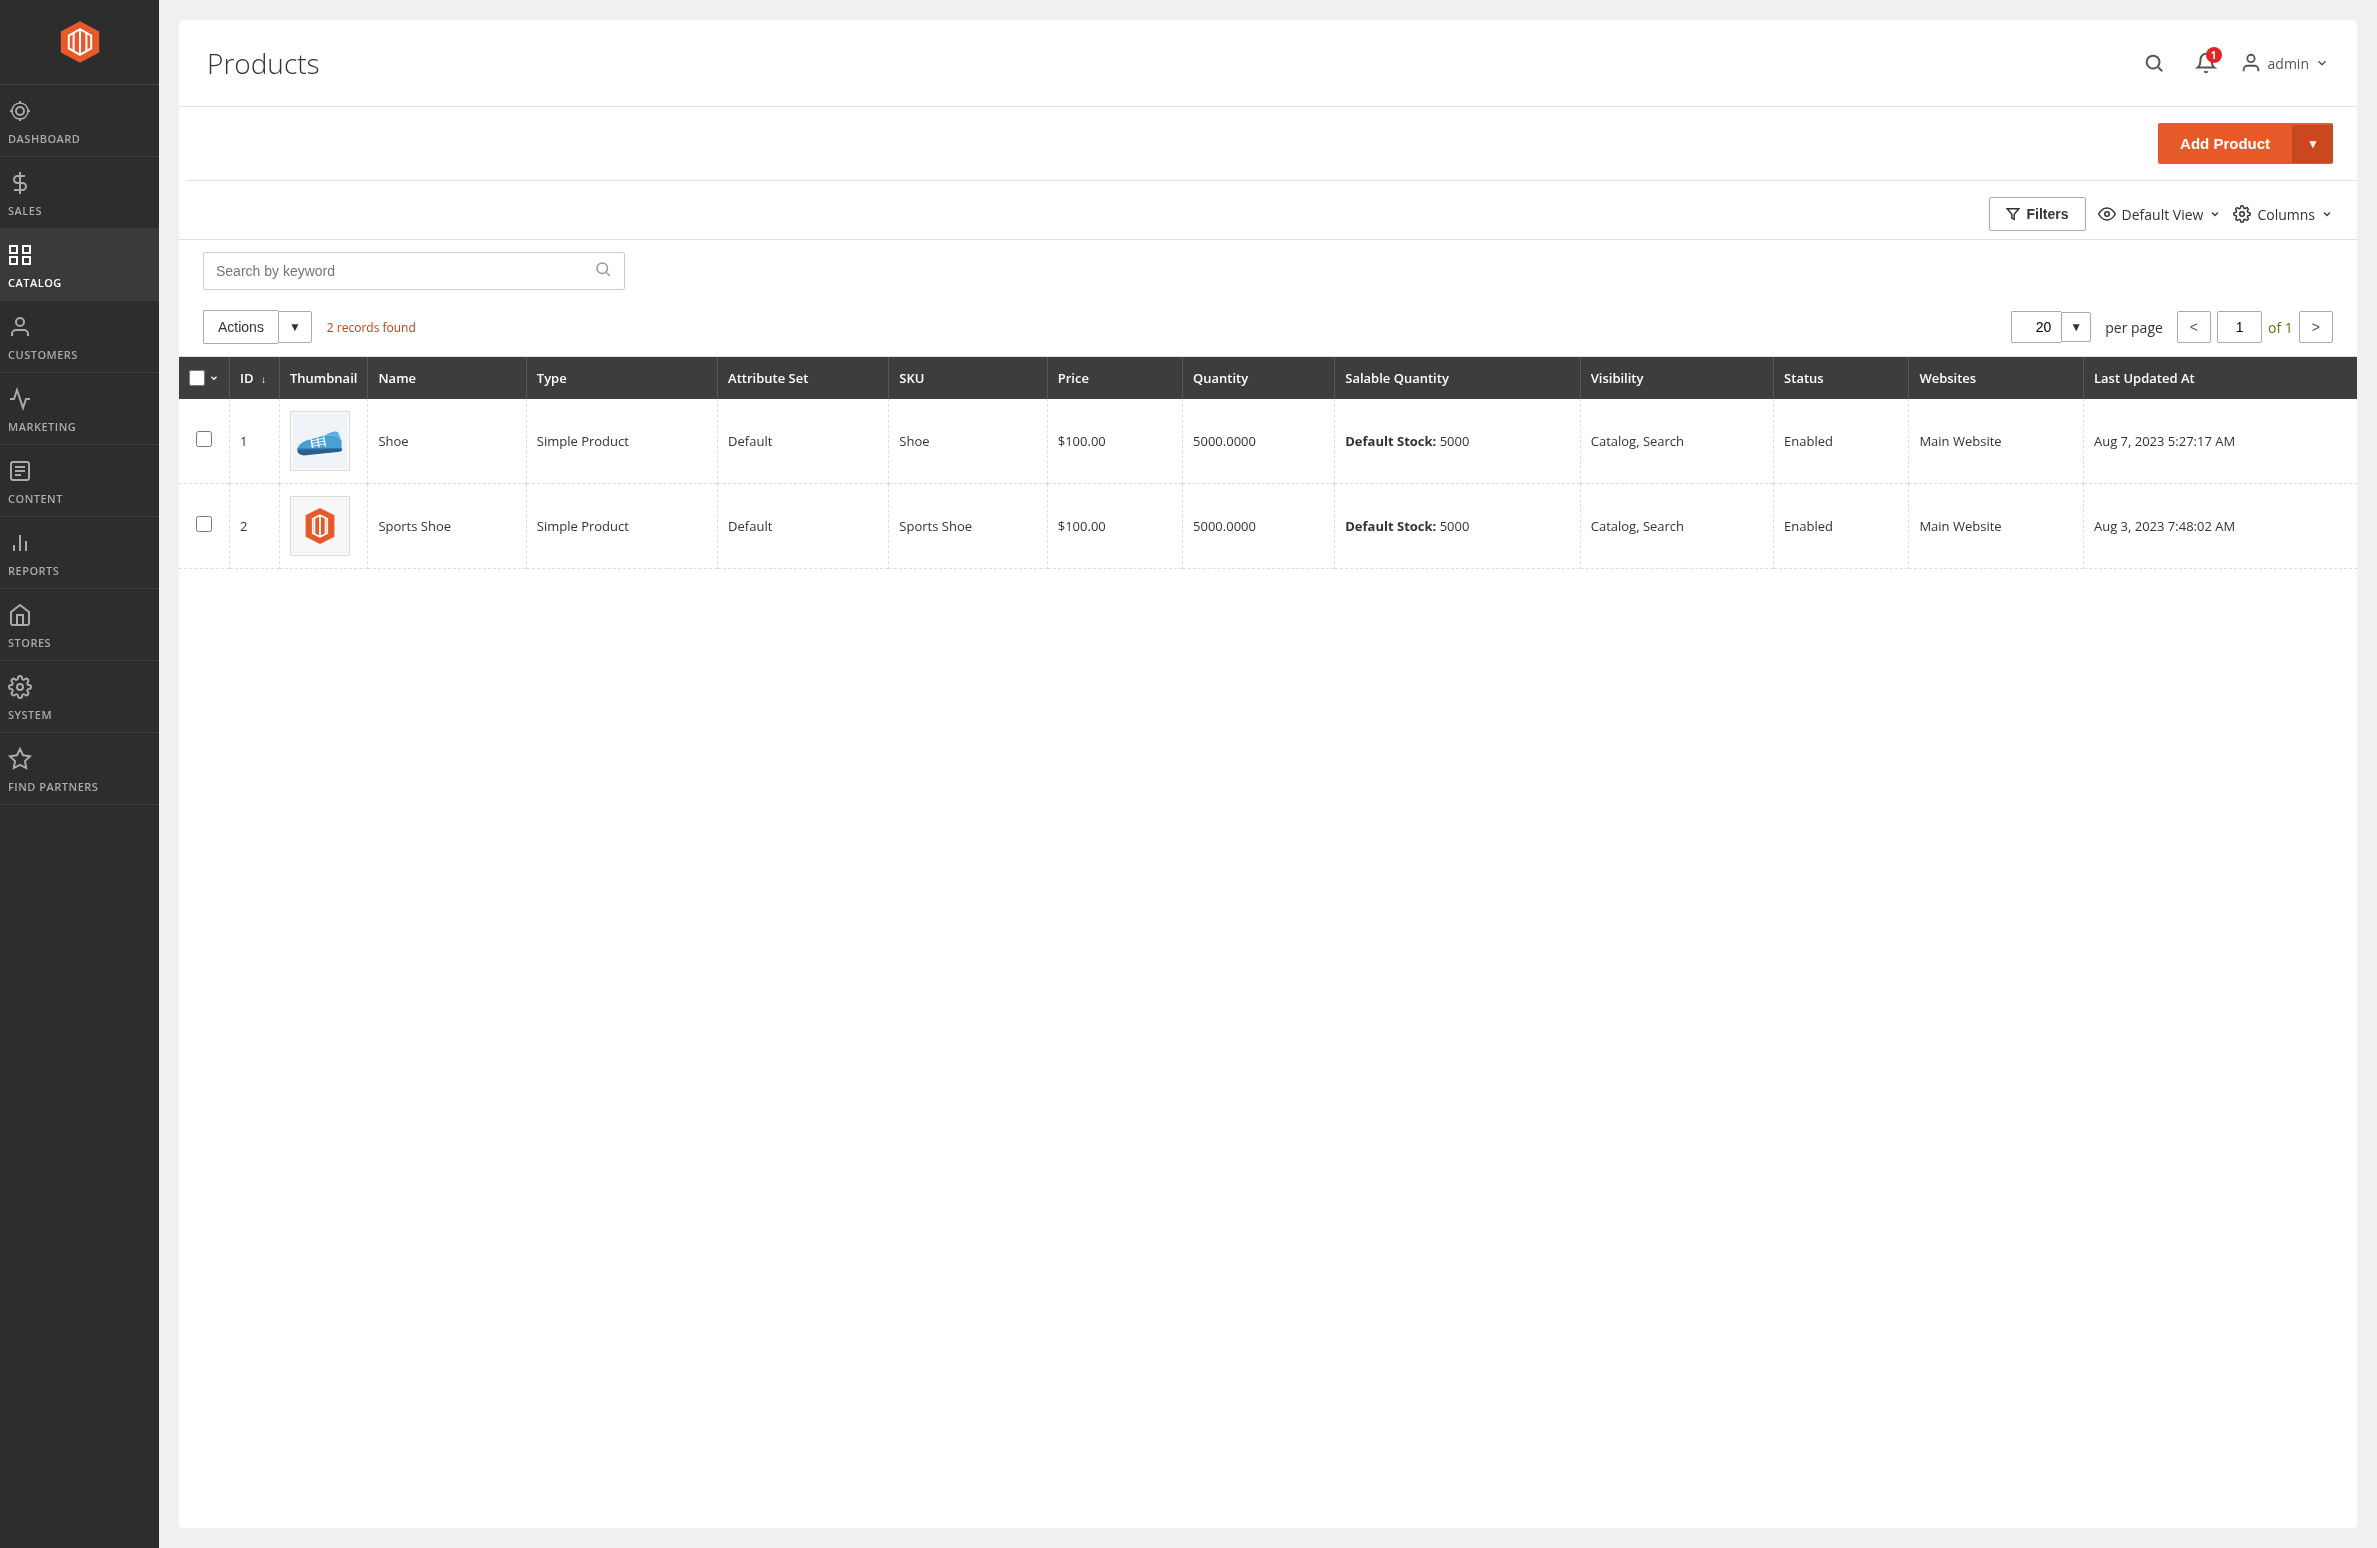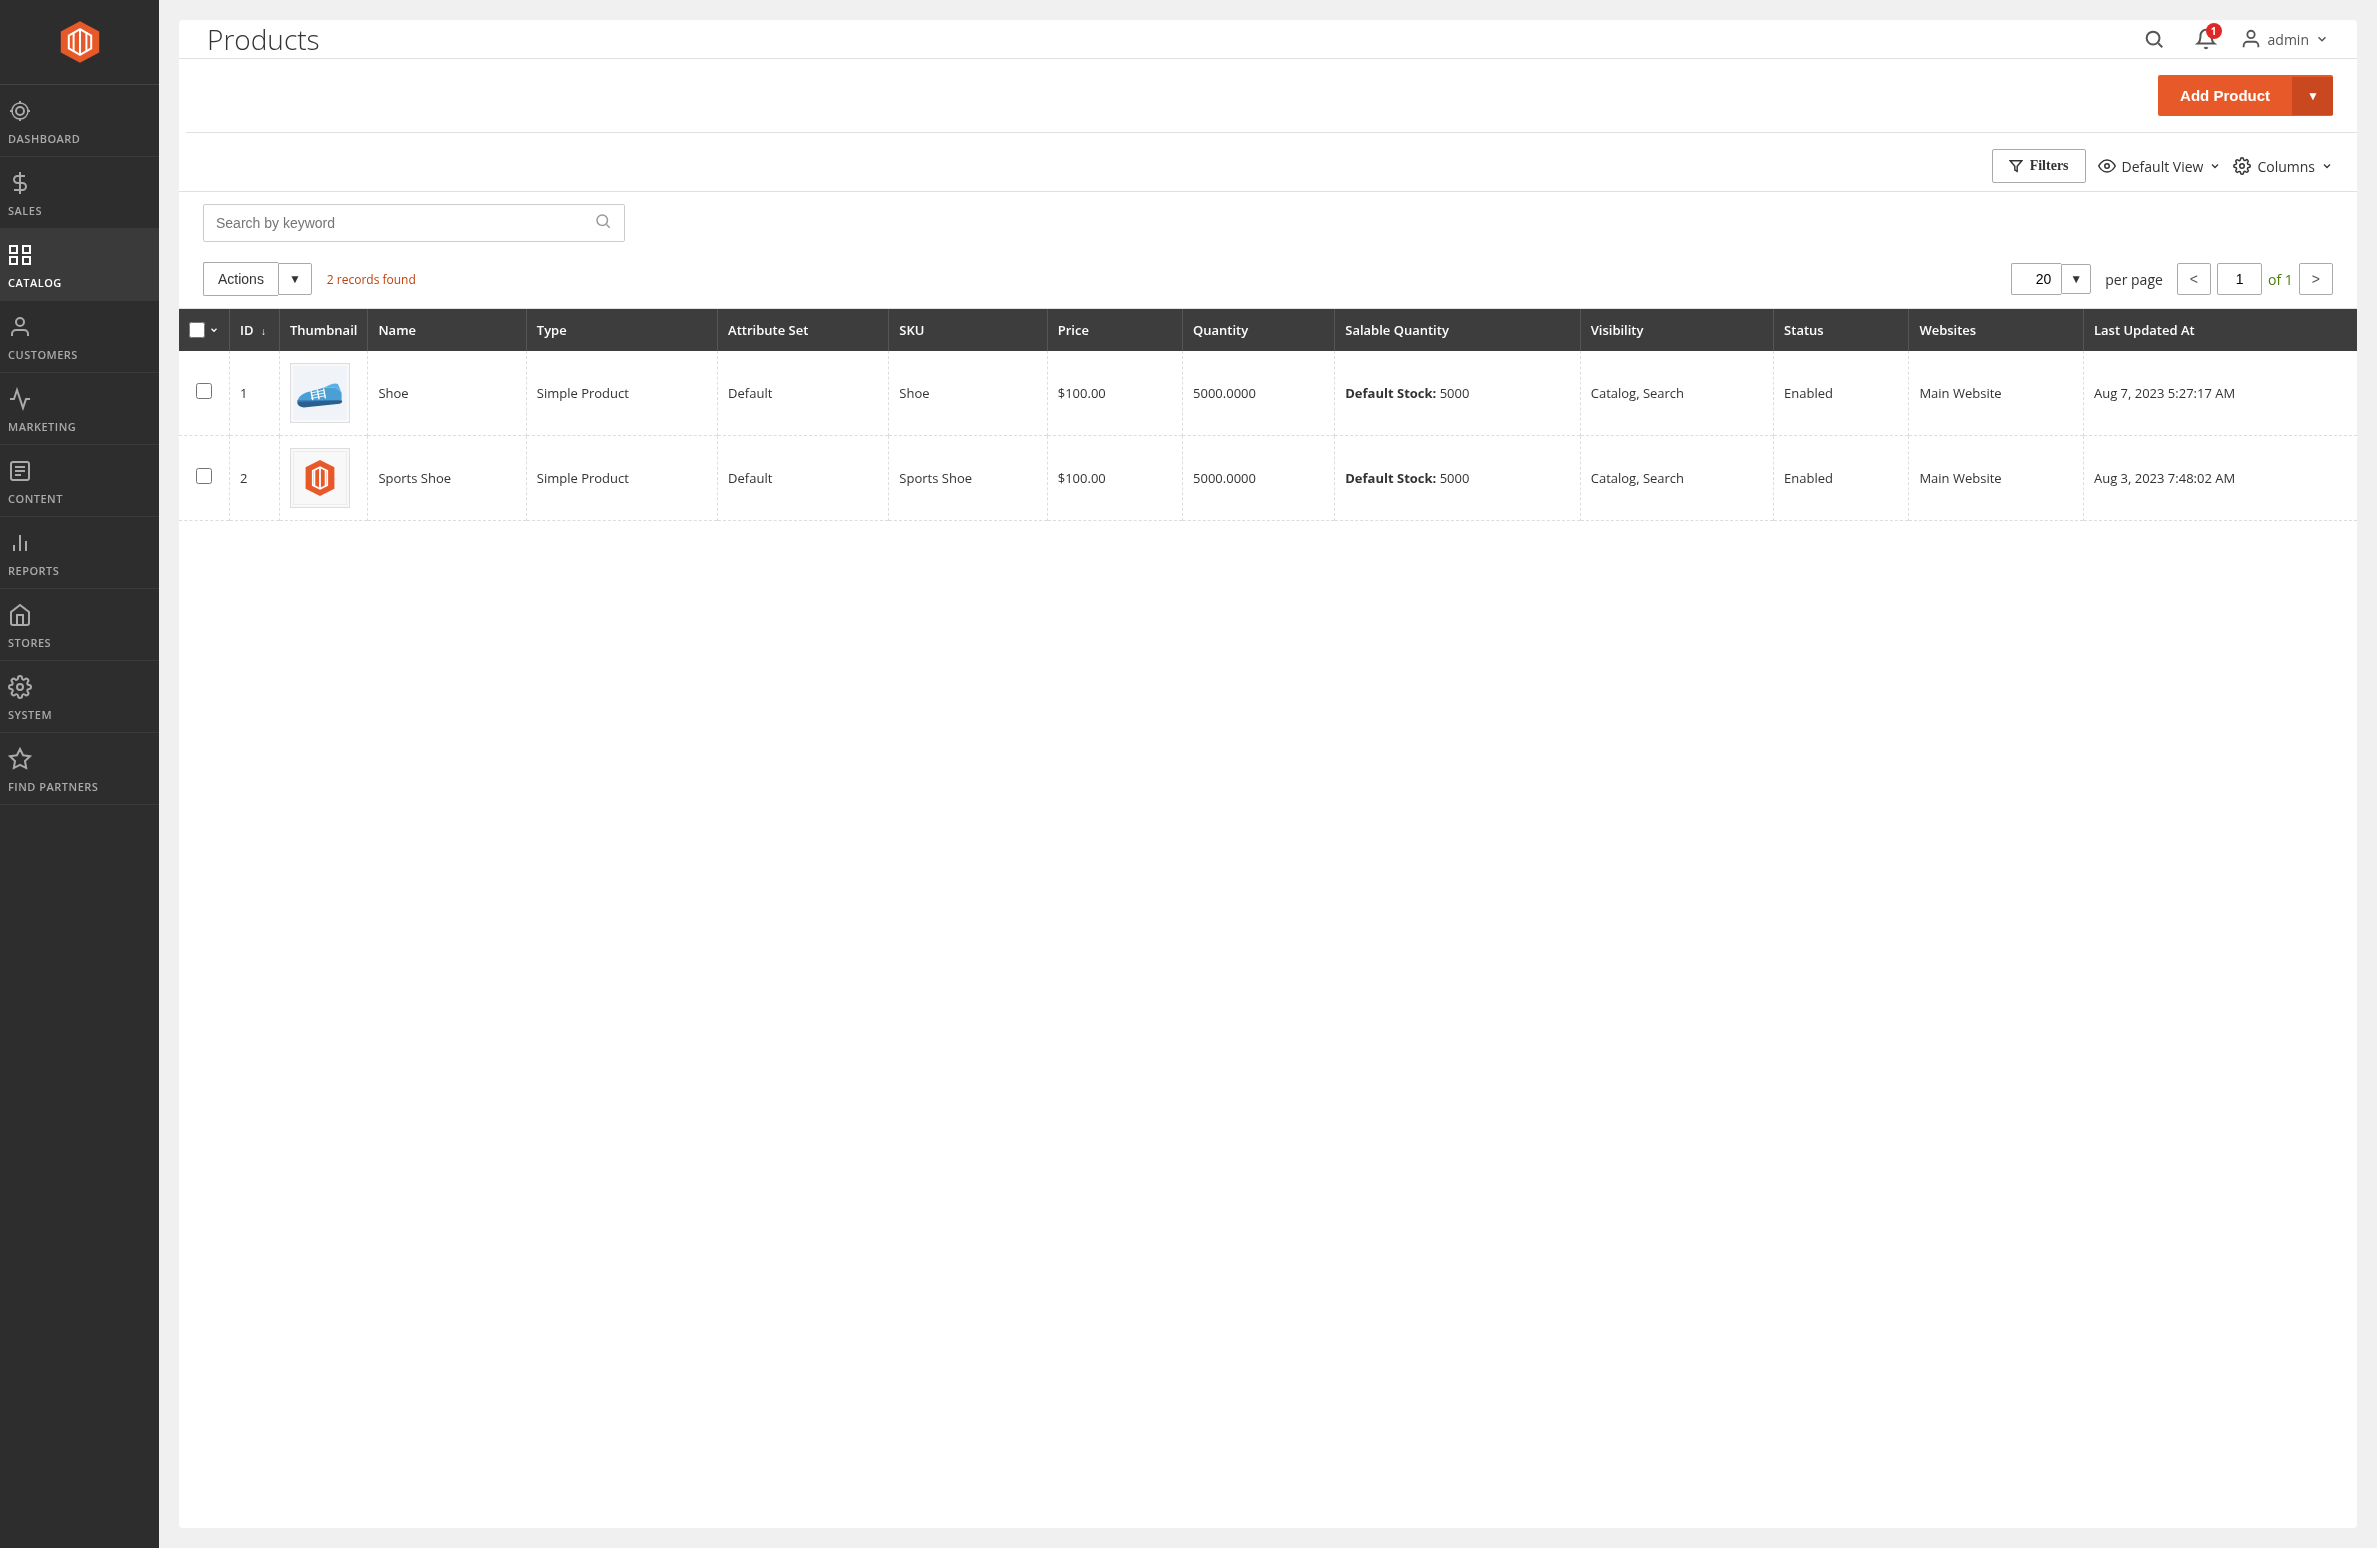--- a/index.html
+++ b/index.html
@@ -81,21 +81,21 @@
       background: #f0f0f0;
       padding: 20px;
     }
 
     
     #topbar {
       display: flex;
       align-items: center;
       justify-content: space-between;
       background: #fff;
-      padding: 0 28px;
+      padding: 24px 28px;
       margin-bottom: 0;
       border-radius: 4px 4px 0 0;
       border-bottom: 1px solid #e0e0e0;
       gap: 36px;
     }
 
     #topbar .page-title {
       font-size: 28px;
       font-weight: 300;
       color: #333;
@@ -204,21 +204,20 @@
       align-items: center;
       gap: 7px;
       padding: 8px 16px;
       border: 1px solid #aaa;
       background: #fff;
       color: #333;
       font-size: 14px;
       font-weight: 600;
       cursor: pointer;
       border-radius: 2px;
-      font-family: Liberation Serif, serif;
     }
 
     .toolbar-view {
       display: flex;
       align-items: center;
       gap: 6px;
       cursor: pointer;
       font-size: 14px;
       color: #333;
     }

